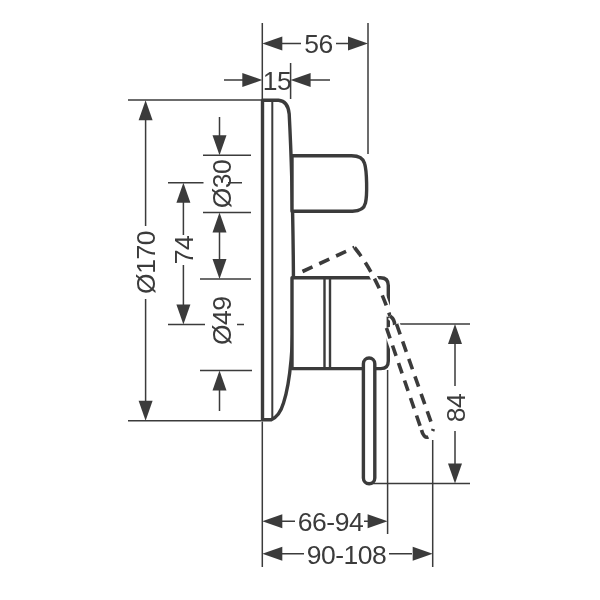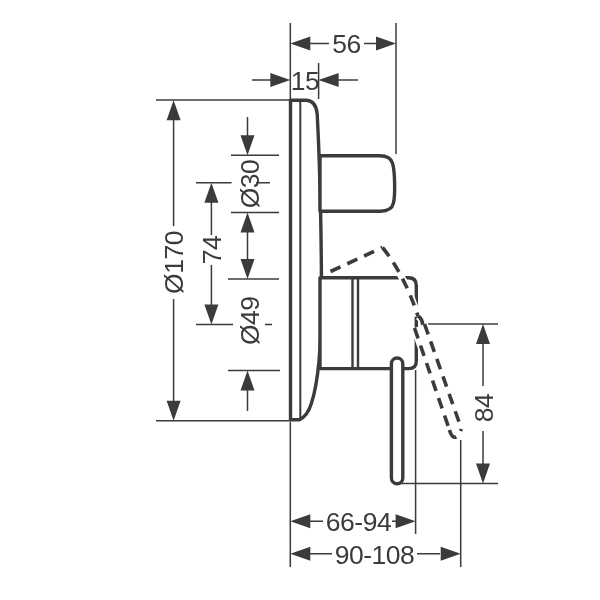--- a/index.html
+++ b/index.html
@@ -1,17 +1,17 @@
 <!DOCTYPE html>
 <html style="--line: #3b3b3b; --bg: #ffffff;"><head>
 <meta charset="utf-8">
 <style>
   :root { --line:#3b3b3b; --bg:#ffffff; }
   html,body{margin:0;padding:0;background:var(--bg);}
-  .stage{width:528px;height:600px;background:var(--bg);overflow:hidden;margin-left:28px;}
+  .stage{width:528px;height:600px;background:var(--bg);overflow:hidden;}
   svg{display:block;}
   .ol    { fill:#ffffff; stroke:var(--line); stroke-width:3.4; stroke-linejoin:round; }
   .ol2   { fill:none;    stroke:var(--line); stroke-width:2;   }
   .seam  { fill:none;    stroke:var(--line); stroke-width:2.4; }
   .thin  { fill:none;    stroke:var(--line); stroke-width:1.5; stroke-linecap:butt; }
   .arrow { fill:var(--line); stroke:none; }
   .case  { fill:none; stroke:#ffffff; stroke-width:7; stroke-linecap:butt; }
   .dash  { fill:none; stroke:var(--line); stroke-width:3.6; stroke-dasharray:11 7.5; stroke-linecap:butt; }
   .dim-text{ font-family:"Liberation Sans", sans-serif; font-size:26.5px; fill:var(--line);
              text-anchor:middle; dominant-baseline:central; letter-spacing:-0.5px; }

